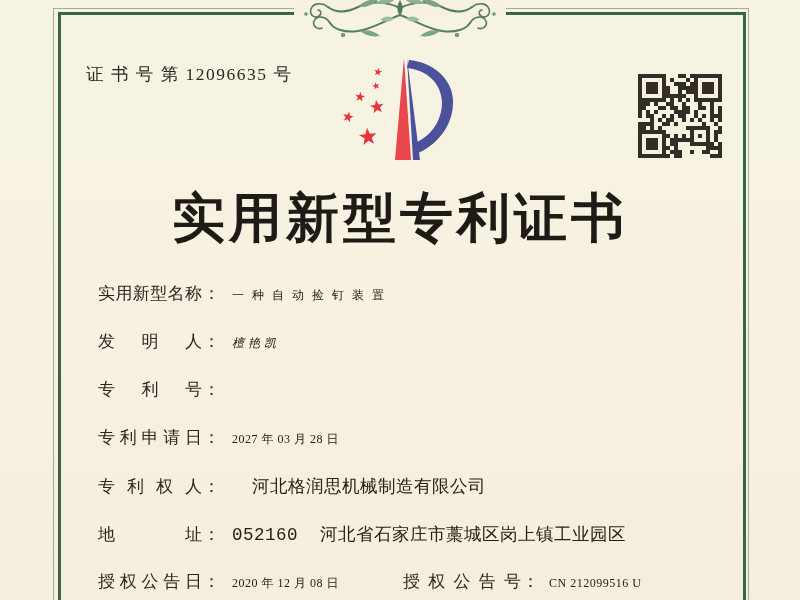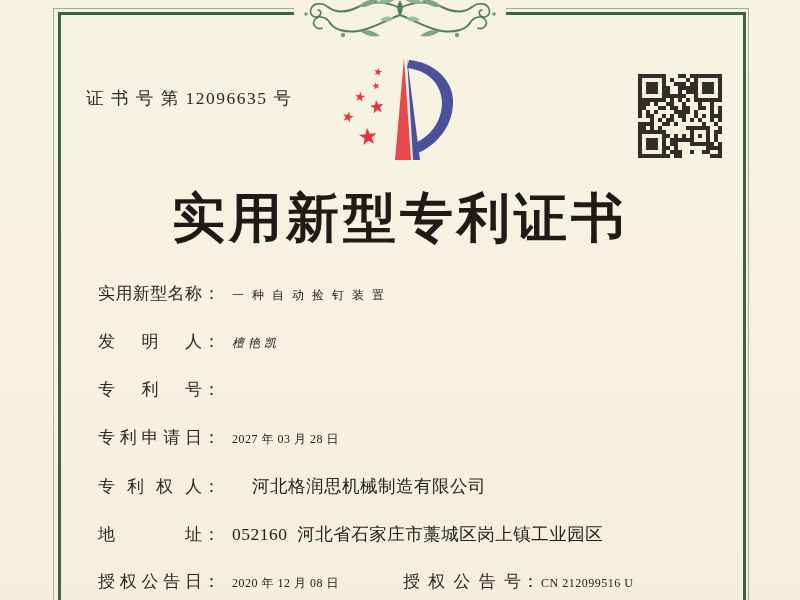--- a/index.html
+++ b/index.html
@@ -12,45 +12,45 @@
     position:absolute;left:53px;top:8px;width:694px;height:640px;
     border:1px solid #9cb09c;
   }
   .frame-inner{
     position:absolute;left:58px;top:12px;width:682px;height:640px;
     border:3px solid #3a653f;
   }
   .ornament{position:absolute;left:286px;top:-2px;width:228px;height:46px;}
   .cert-no{
     position:absolute;left:86px;top:62px;font-size:17.5px;letter-spacing:1.5px;
-    color:#2b2722;white-space:pre;margin-top:24px;
+    color:#2b2722;white-space:pre;
   }
   .logo{position:absolute;left:340px;top:52px;width:118px;height:112px;}
   .qr{position:absolute;left:636px;top:72px;width:88px;height:88px;}
   .title{
     position:absolute;left:0;top:183px;width:800px;margin:0;text-align:center;
     font-size:53px;font-weight:600;letter-spacing:4px;color:#1e1a15;white-space:pre;
   }
   .rows{position:absolute;left:98px;top:282px;width:650px;}
   .row{height:48px;display:flex;align-items:baseline;}
   .flabel{
     display:inline-flex;justify-content:space-between;width:104px;
     font-size:17px;color:#2c2621;
   }
   .colon{font-size:17px;margin-left:1px;}
   .fvalue{font-size:12px;margin-left:12px;letter-spacing:0.5px;white-space:pre;color:#252019;}
   .row-0 .fvalue{letter-spacing:8px;}
   .row-1 .fvalue{letter-spacing:4px;font-style:italic;}
   .row-4 .fvalue{font-size:17.5px;letter-spacing:0.5px;margin-left:32px;}
-  .row-5 .fvalue{font-size:17.5px;letter-spacing:0.5px;}
+  .row-5 .fvalue{font-size:17.5px;letter-spacing:0.5px;font-family:Liberation Mono, monospace;}
   .footer-row{position:relative;}
   .fgroup{display:flex;align-items:baseline;}
   .fgroup2{position:absolute;left:305px;top:0;}
   .fgroup2 .flabel{width:118px;}
-  .fgroup2 .fvalue{margin-left:2px;}
+  .fgroup2 .fvalue{margin-left:10px;}
 </style>
 </head>
 <body>
 
 <div class="page">
 
   <div class="frame-outer"></div>
   <div class="frame-inner"></div>
 
   <svg class="ornament" viewBox="0 0 228 46">

